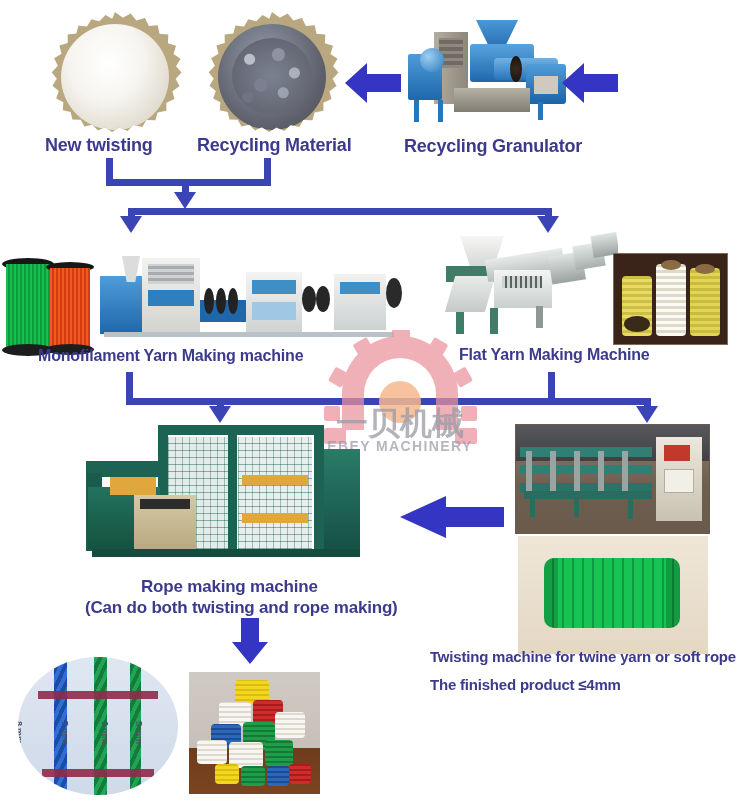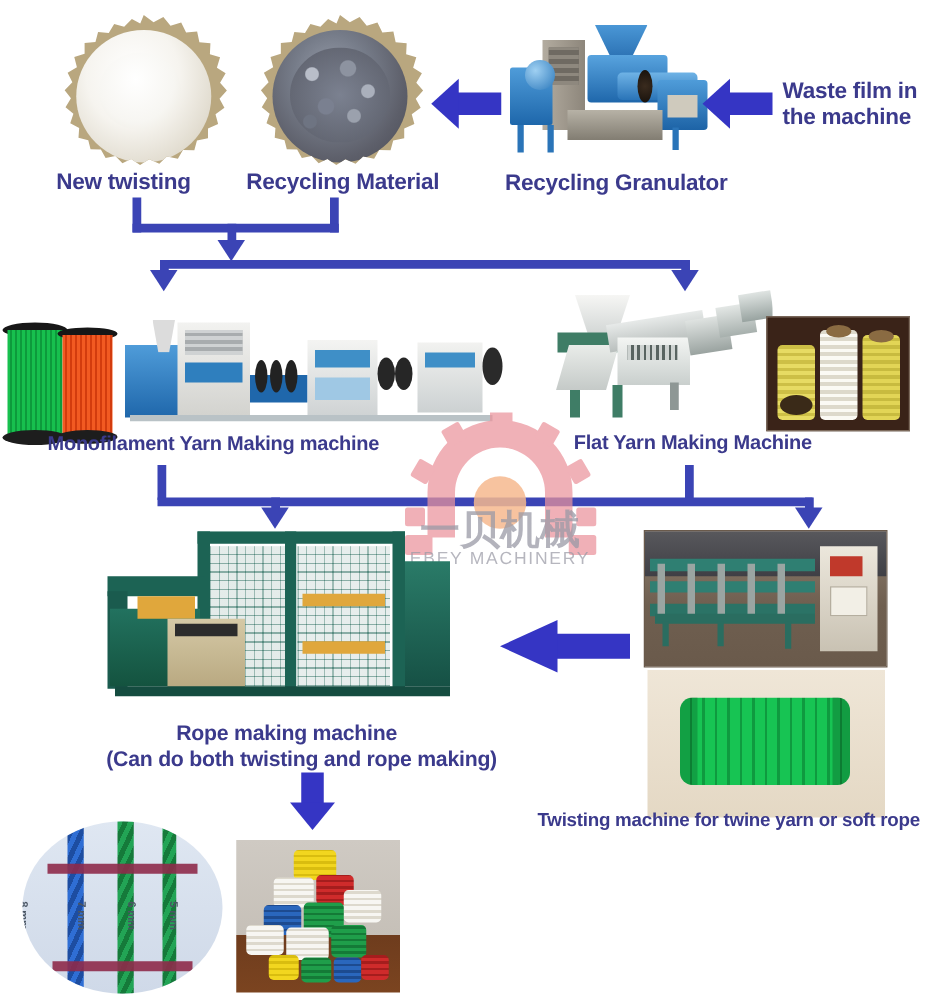--- a/index.html
+++ b/index.html
@@ -66,21 +66,21 @@
   }
   .wm-cn {
     position: absolute; left: 0; top: 72px; width: 200px;
     text-align: center; color: #9a9aa6; opacity: .75;
     font-size: 32px; font-weight: bold;
     font-family: "DejaVu Sans", sans-serif;
   }
   .wm-en {
     position: absolute; left: 0; top: 108px; width: 200px;
     text-align: center; color: #9a9aa6; opacity: .72;
-    font-size: 14px; font-weight: normal; letter-spacing: 1.4px;
+    font-size: 14px; font-weight: bold; letter-spacing: 1.4px;
   }
 
   
   .bx { position: absolute; }
 </style>
 </head>
 <body>
 
 <div id="stage">
 
@@ -151,22 +151,20 @@
   <div class="barrow" style="left:562px; top:63px; width:56px; height:40px;">
     <div class="shaft" style="left:20px; right:0; top:11px; height:18px;"></div>
     <div class="head" style="left:0; top:0;
       border-top:20px solid transparent; border-bottom:20px solid transparent;
       border-right:22px solid #3535c4;"></div>
   </div>
 
   <div class="lbl" style="left:45px; top:135px; font-size:18px;">New twisting</div>
   <div class="lbl" style="left:404px; top:136px; font-size:18px;">Recycling Granulator</div>
   <div class="lbl" style="left:197px; top:135px; font-size:18px;">Recycling Material</div>
-  <div class="lbl" style="left:626px; top:62px; font-size:18px;">Waste film in
-the machine</div>
 
   <div class="ln ln-v" style="left:106px; top:158px; height:28px;"></div>
   <div class="ln ln-v" style="left:264px; top:158px; height:28px;"></div>
   <div class="ln ln-h" style="left:106px; top:179px; width:165px;"></div>
   <div class="ln ln-v" style="left:182px; top:179px; height:17px;"></div>
   <div class="arrow-down" style="left:174px; top:192px;"></div>
 
   <div class="ln ln-h" style="left:128px; top:208px; width:424px;"></div>
   <div class="ln ln-v" style="left:128px; top:208px; height:12px;"></div>
   <div class="ln ln-v" style="left:545px; top:208px; height:12px;"></div>
@@ -327,20 +325,21 @@
         background:repeating-linear-gradient(90deg,#17c453 0 8px,#0f9a3f 8px 10px),
                    linear-gradient(180deg,rgba(255,255,255,.35),rgba(0,0,0,.25));"></div>
     <div class="bx" style="left:26px; top:22px; width:14px; height:70px; border-radius:10px 0 0 10px; background:rgba(0,0,0,.18);"></div>
     <div class="bx" style="left:148px; top:22px; width:14px; height:70px; border-radius:0 10px 10px 0; background:rgba(0,0,0,.2);"></div>
   </div>
 
   <div class="lbl" style="left:85px; top:598px; font-size:17px;">(Can do both twisting and rope making)</div>
   <div class="lbl" style="left:141px; top:577px; font-size:17px;">Rope making machine</div>
 
   <div class="lbl" style="left:430px; top:648px; font-size:15px;">Twisting machine for twine yarn or soft rope</div>
+  <div class="lbl" style="left:430px; top:676px; font-size:15px;">The finished product ≤4mm</div>
 
   <div class="barrow" style="left:232px; top:618px; width:36px; height:46px;">
     <div class="shaft" style="left:9px; top:0; width:18px; height:26px; background:#3535c4; position:absolute;"></div>
     <div class="head" style="left:0; top:24px;
       border-left:18px solid transparent; border-right:18px solid transparent;
       border-top:22px solid #3535c4;"></div>
   </div>
 
   <div class="photo" style="left:18px; top:657px; width:160px; height:138px; border-radius:50%;
               background:linear-gradient(180deg,#dfe7f2,#cfd9e8);">

